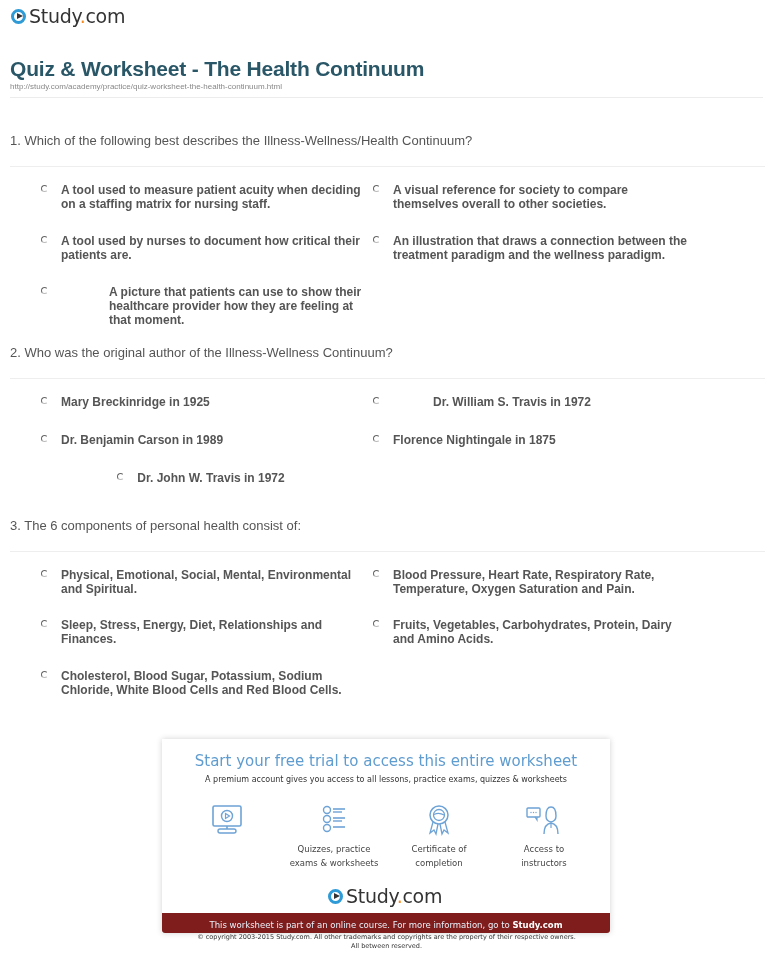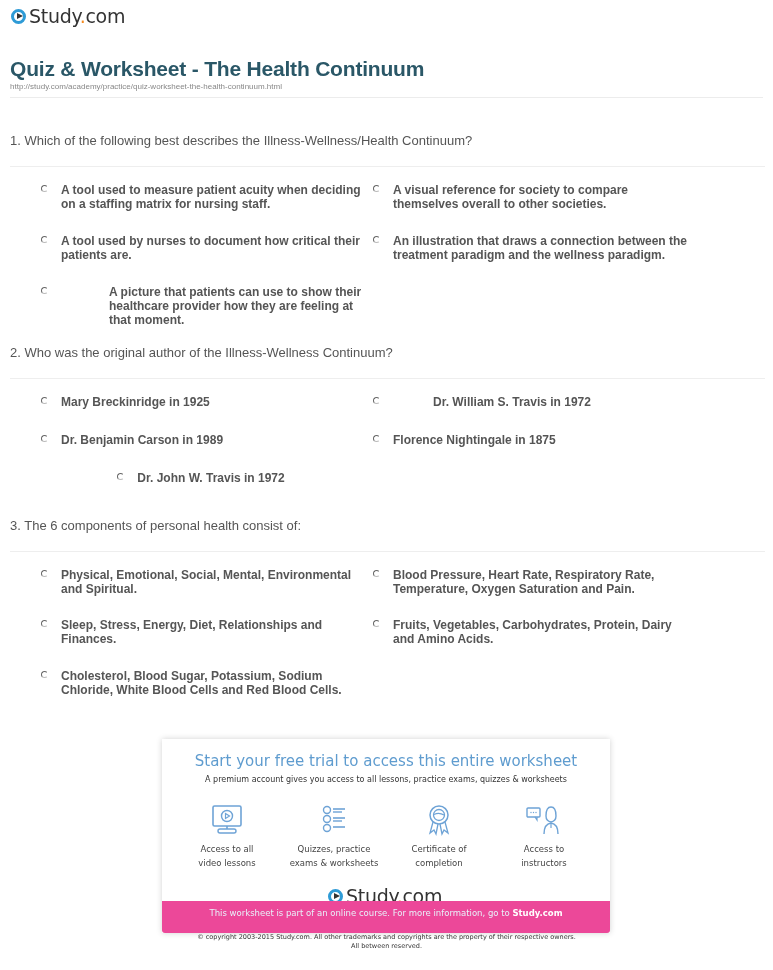--- a/index.html
+++ b/index.html
@@ -28,21 +28,21 @@
     .opt-text { font-size: 12px; font-weight: bold; color: #555; line-height: 14px; }
 
     .promo { position: absolute; left: 162px; top: 727px; width: 448px; height: 194px; background: #fff;
       border-radius: 0; box-shadow: 0 0 6px rgba(0,0,0,0.18); margin-top: 12px; }
     .promo-title { position: absolute; top: 13px; left: 0; right: 0; text-align: center; font-family: "DejaVu Sans", sans-serif; font-size: 15px; color: #5f9ccf; }
     .promo-sub { position: absolute; top: 36px; left: 0; right: 0; text-align: center; font-family: "DejaVu Sans", sans-serif; font-size: 8px; color: #333; }
     .feature { position: absolute; top: 65px; width: 110px; text-align: center; }
     .feature svg { display: block; margin: 0 auto; }
     .feature .f-label { font-family: "DejaVu Sans", sans-serif; font-size: 8.5px; color: #444; line-height: 14px; margin-top: 6px; }
     #promo-logo { left: 166px; top: 146px; }
-    .promo-bar { position: absolute; left: 0; right: 0; bottom: 0; height: 32px; background: #ec4899; border-radius: 0 0 3px 3px;
+    .promo-bar { position: absolute; left: 0; right: 0; bottom: 0; height: 20px; background: #7f1d1d; border-radius: 0 0 3px 3px;
       color: #e8f1fa; font-family: "DejaVu Sans", sans-serif; font-size: 8.5px; text-align: center; line-height: 24px; }
     .promo-bar b { color: #fff; }
 
     .copyright { position: absolute; top: 933px; left: 0; right: 0; text-align: center; font-family: "DejaVu Sans", sans-serif; font-size: 6.5px; color: #333; line-height: 9px; }
   </style>
 </head>
 <body>
 
 <div class="logo" id="top-logo">
   <span class="mark"></span>
@@ -136,24 +136,20 @@
   <div class="promo-sub">A premium account gives you access to all lessons, practice exams, quizzes &amp; worksheets</div>
 
   <div class="feature" style="left:10px">
     <svg width="34" height="32" viewBox="0 0 34 32">
       <rect x="3" y="2" width="28" height="20" rx="1.5" fill="none" stroke="#6ea3d6" stroke-width="1.6"></rect>
       <circle cx="17" cy="12" r="5.5" fill="none" stroke="#6ea3d6" stroke-width="1.4"></circle>
       <path d="M15.5 9.5 L19.5 12 L15.5 14.5 Z" fill="none" stroke="#6ea3d6" stroke-width="1.2"></path>
       <line x1="17" y1="22" x2="17" y2="25" stroke="#6ea3d6" stroke-width="1.6"></line>
       <rect x="8" y="25" width="18" height="4" rx="2" fill="none" stroke="#6ea3d6" stroke-width="1.4"></rect>
     </svg>
-    <div class="f-label">
-      <div>Access to all</div>
-        <div>video lessons</div>
-    </div>
   </div>
 
   <div class="feature" style="left:222px">
     <svg width="34" height="32" viewBox="0 0 34 32">
       <circle cx="17" cy="11" r="9" fill="none" stroke="#6ea3d6" stroke-width="1.5"></circle>
       <circle cx="17" cy="11" r="5.5" fill="none" stroke="#6ea3d6" stroke-width="1.3"></circle>
       <path d="M12 10.5 Q17 8 22 11" fill="none" stroke="#6ea3d6" stroke-width="1.2"></path>
       <path d="M11 18 L8 29 L12 26 L14 30 L16 20" fill="none" stroke="#6ea3d6" stroke-width="1.3"></path>
       <path d="M23 18 L26 29 L22 26 L20 30 L18 20" fill="none" stroke="#6ea3d6" stroke-width="1.3"></path>
     </svg>

